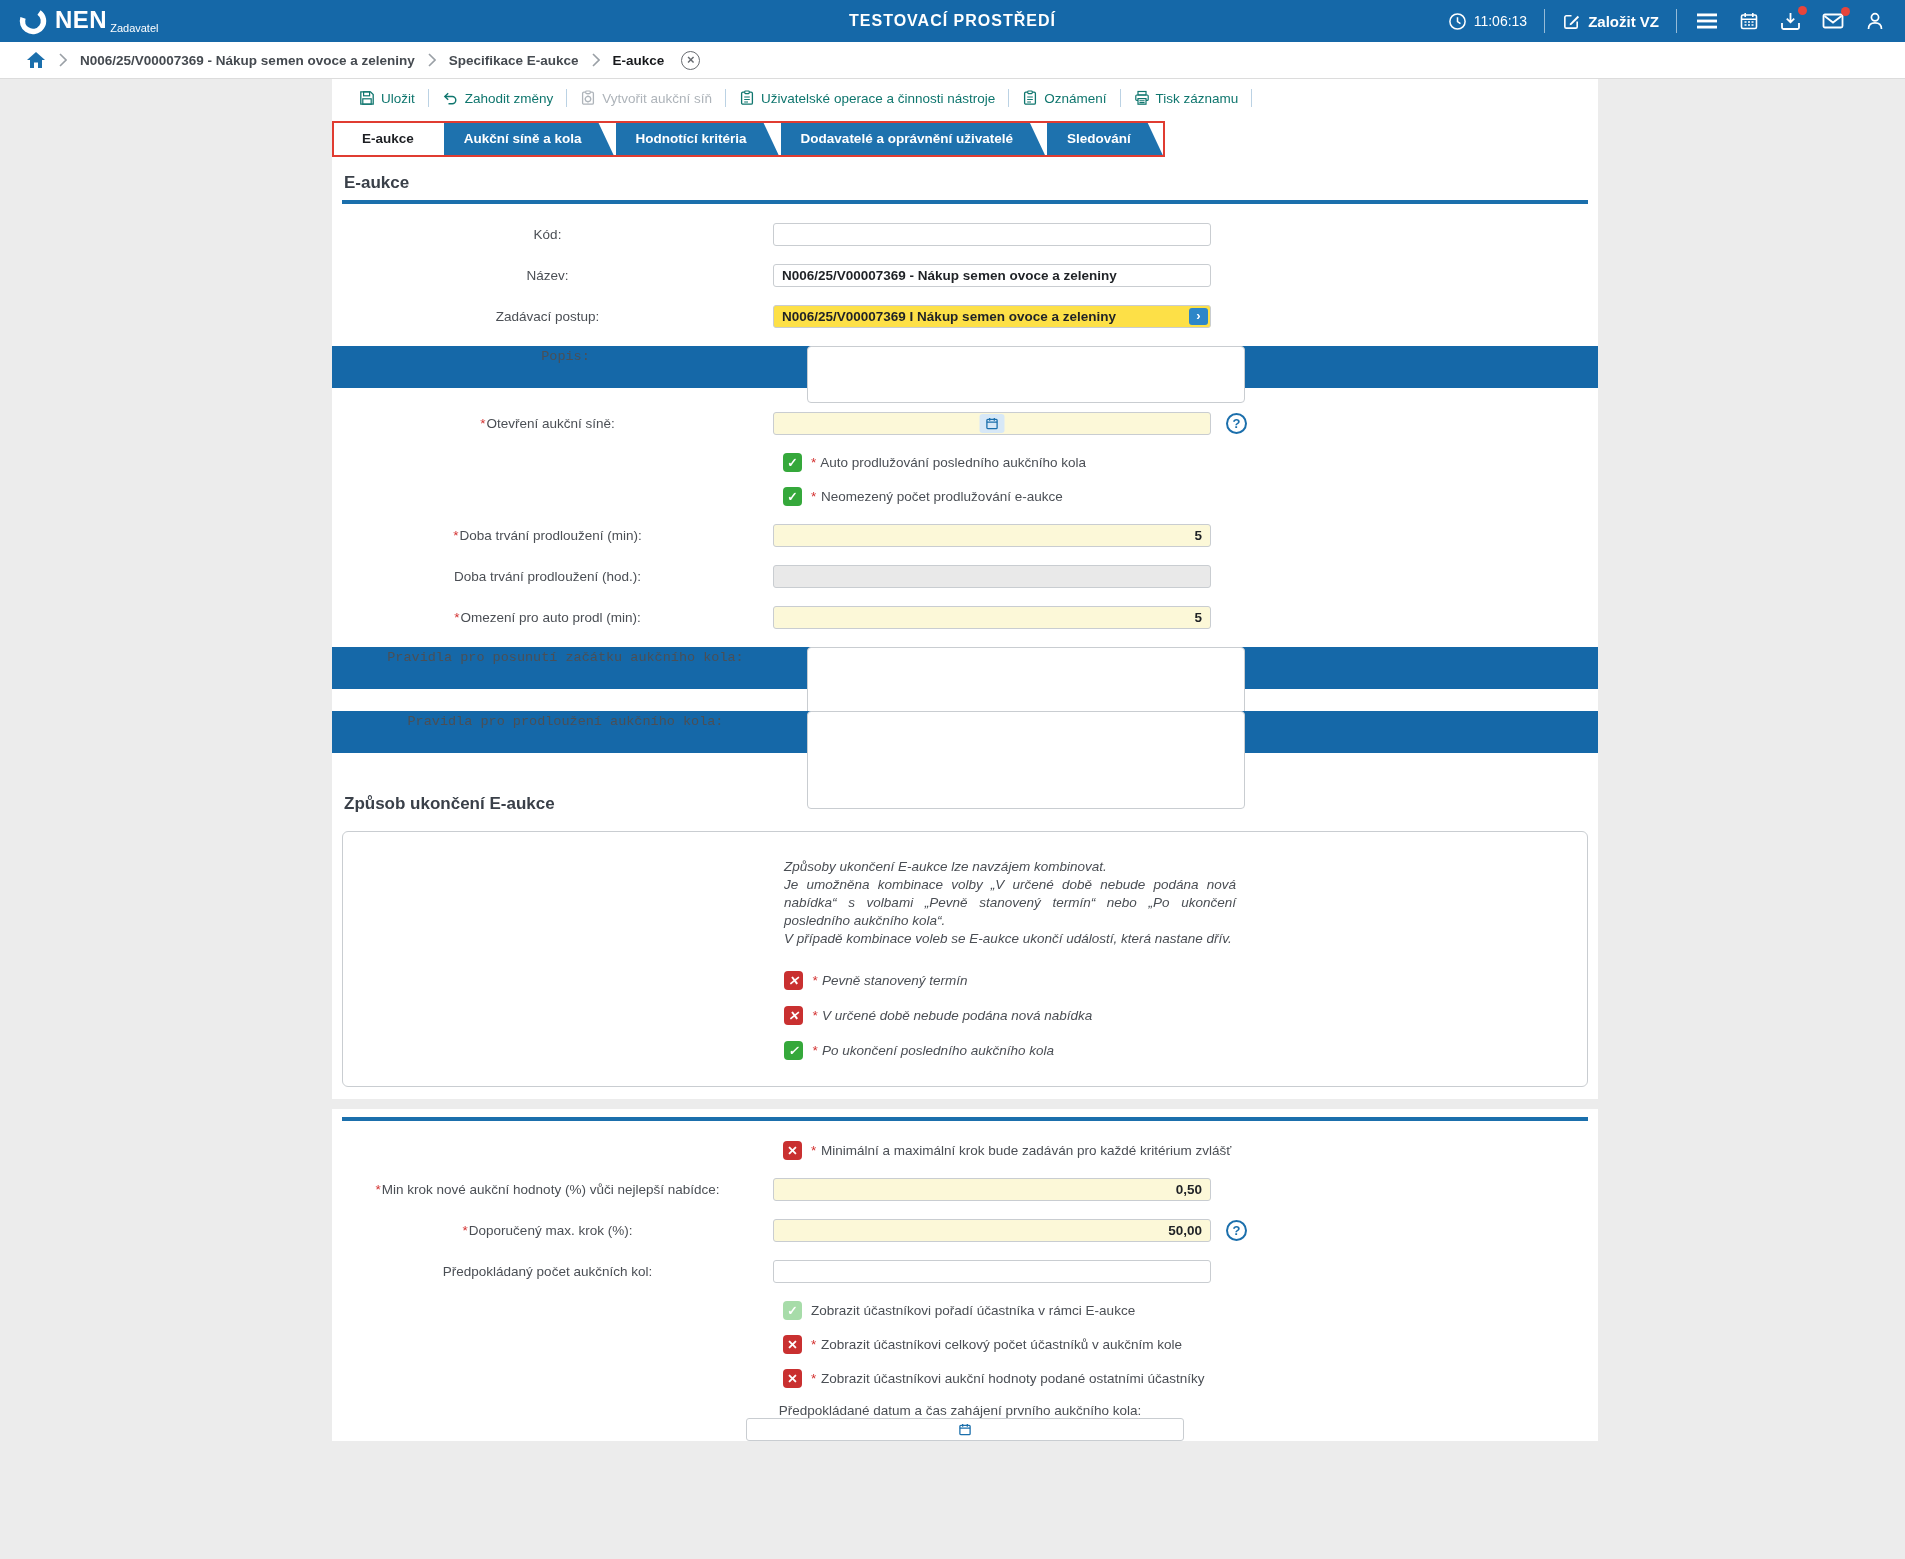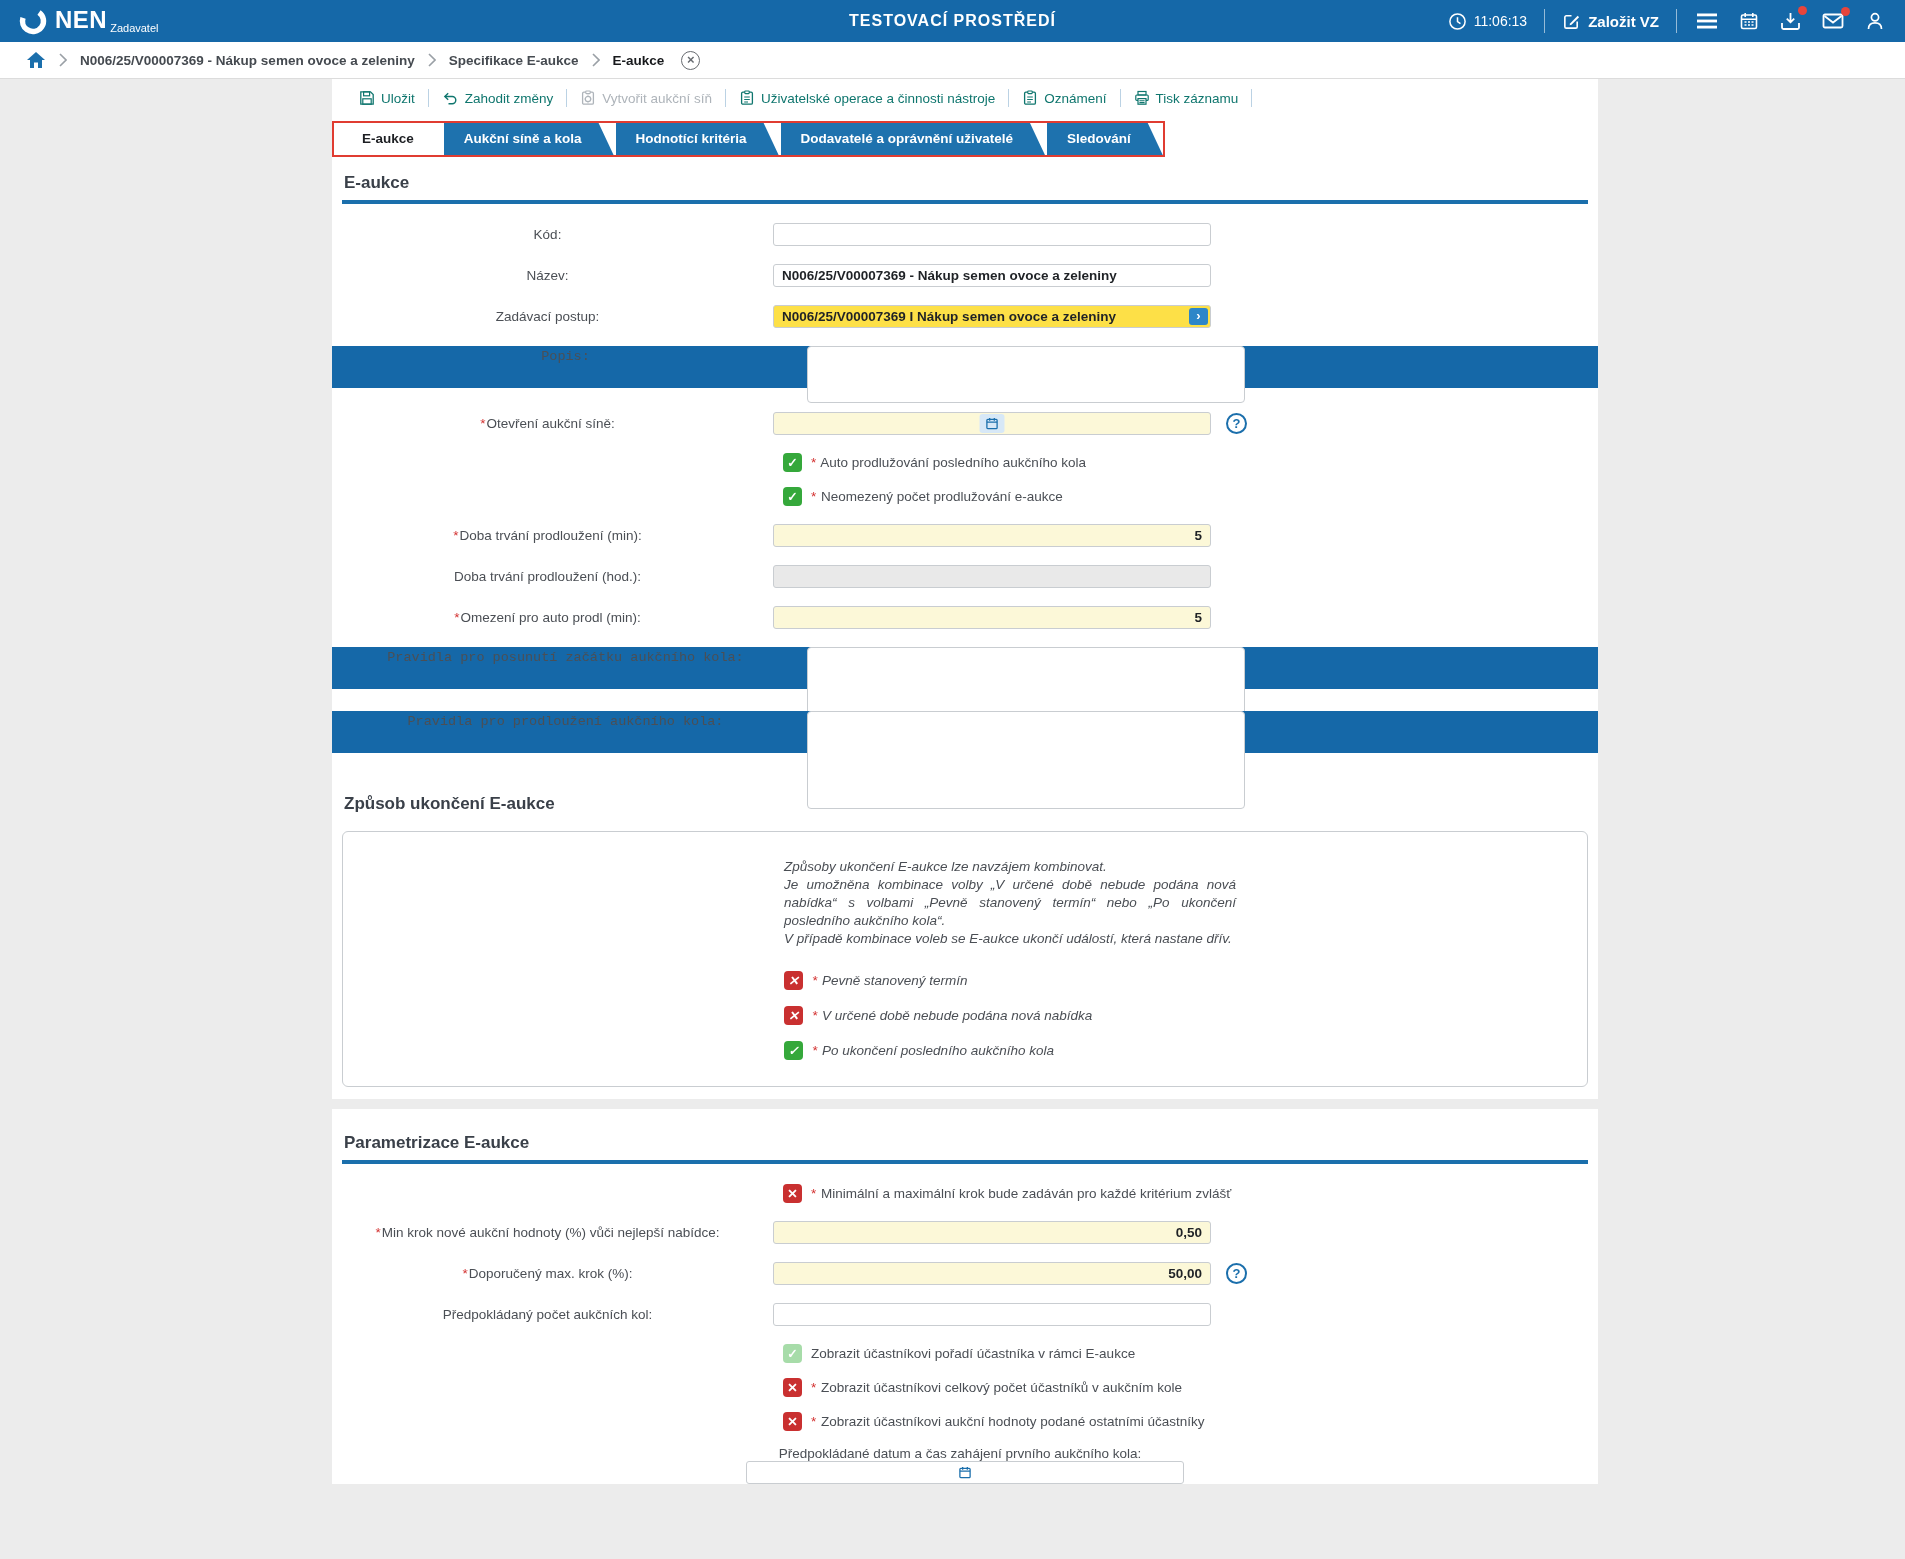--- a/index.html
+++ b/index.html
@@ -404,21 +404,20 @@
           <span class="req">*</span> <span>Po ukončení posledního aukčního kola</span>
         </span>
       </div>
     </div>
   </section>
 </div>
 
 <div class="cardgap"></div>
 
 <div class="card card2">
-  <h2 class="sec-head">Parametrizace E-aukce</h2>
   <div class="sec-rule"></div>
 
   <div class="form" style="padding-top:20px;">
 
     <div class="chkrow" style="margin-bottom:18px;">
       <span class="chk red">
           <span>✕</span>
         </span>
       <span class="chklabel">
         <span class="req">*</span> <span>Minimální a maximální krok bude zadáván pro každé kritérium zvlášť</span>

